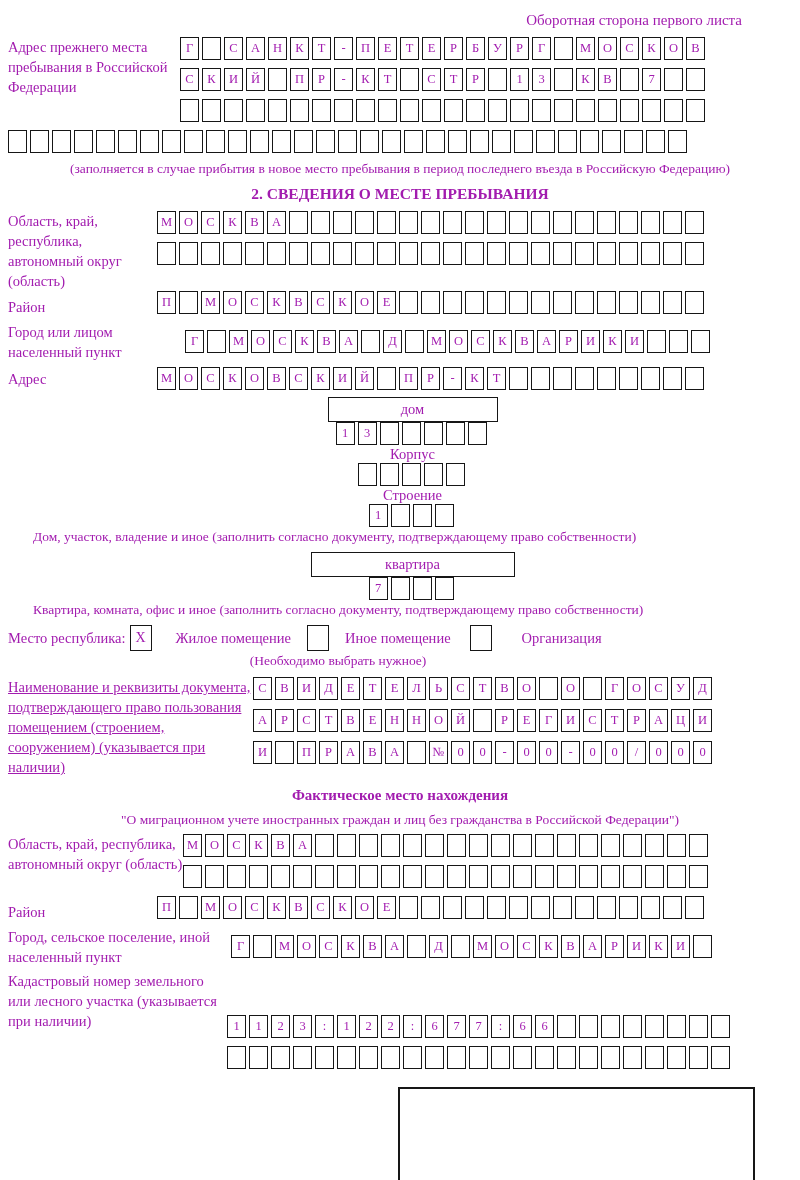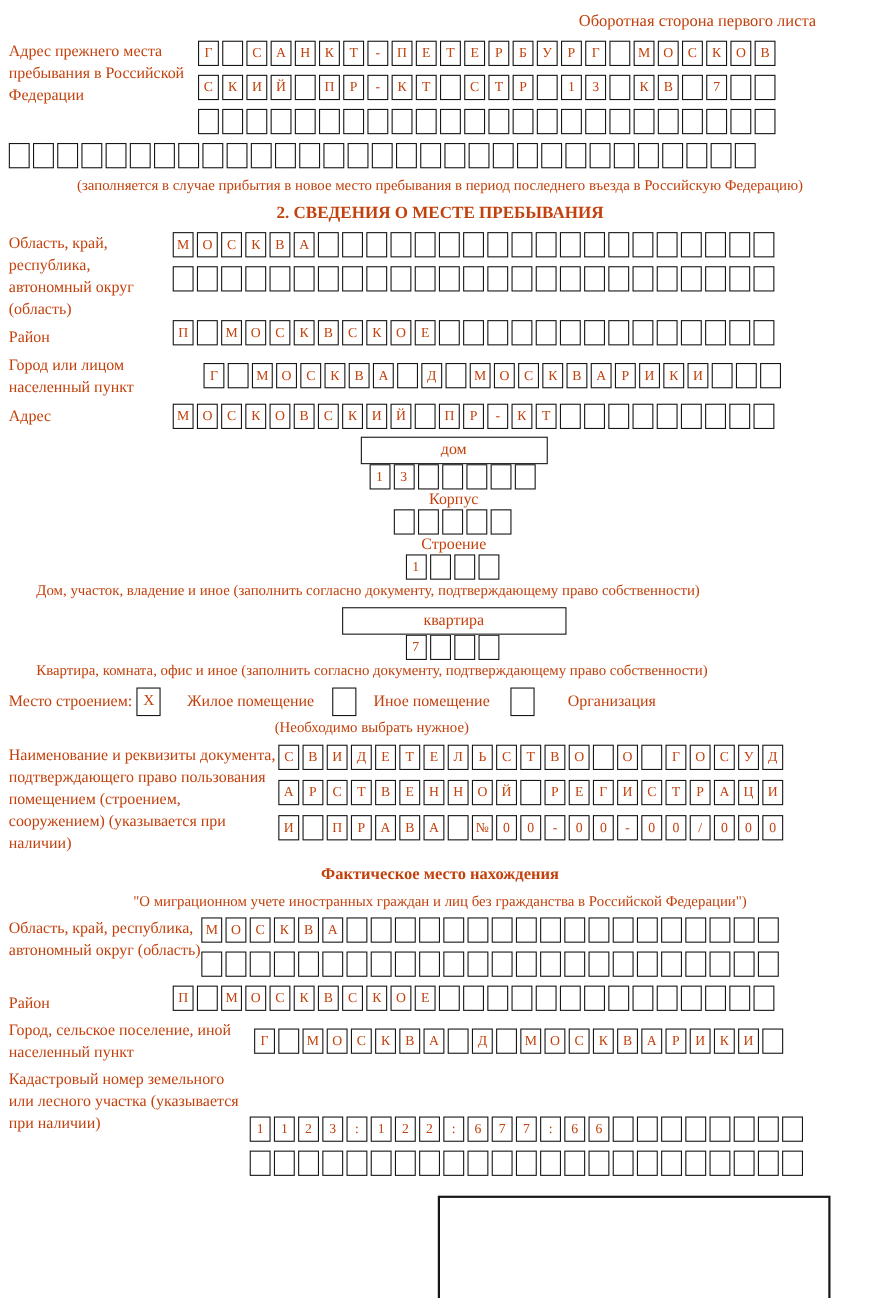--- a/index.html
+++ b/index.html
@@ -2,21 +2,21 @@
 <html lang="ru"><head>
 <meta charset="utf-8">
 <style>
   html,body{margin:0;padding:0;background:#fff;}
   .page{
     position:relative;
     width:800px;height:1180px;
     box-sizing:border-box;
     padding:12px 8px 0 8px;
     background:#fff;
-    color:#c2410c;
+    color:#a21caf;
     font-family:"Liberation Serif","DejaVu Serif",serif;
     font-size:14.5px;
     overflow:hidden;
   }
   .corner{ text-align:right; margin-right:50px; font-size:15px; margin-bottom:8px; }
 
   
   .cb{
     display:inline-block;
     width:17px;height:21px;
@@ -27,21 +27,21 @@
     line-height:21px;
     vertical-align:top;
     background:#fff;
   }
   .boxrow{ white-space:nowrap; height:24px; margin-bottom:7px; }
 
   .frow{ display:flex; align-items:flex-start; }
   .frow.vcenter{ align-items:center; }
   .lbl{ flex:0 0 auto; line-height:20px; }
   .w172{ width:172px; } .w149{ width:149px; } .w177{ width:177px; }
-  .w245{ width:245px; } .w175{ width:175px; } .w223{ width:223px; } .w219{ width:219px; }
+  .w245{ width:245px;text-decoration:underline; } .w175{ width:175px; } .w223{ width:223px; } .w219{ width:219px; }
 
   .note{ font-size:13.5px; }
   .center{ text-align:center; }
   .h2{ text-align:center; font-weight:bold; font-size:15.5px; margin:8px 0 8px 0; }
   .subhead{ text-align:center; font-weight:bold; font-size:15px; margin:10px 0 8px 0; }
 
   .wb{
     display:inline-block;
     border:1.7px solid #161616;
     height:23px; line-height:23px;
@@ -130,21 +130,21 @@
   <div class="caption">Дом, участок, владение и иное (заполнить согласно документу, подтверждающему право собственности)</div>
 
   <div class="frow vcenter indent">
     <span class="wb" style="width:202px">квартира</span>
     <span style="width:10px"></span>
     <span class="boxrow" style="margin-bottom:0"><span class="cb">7</span><span class="cb"></span><span class="cb"></span><span class="cb"></span></span>
   </div>
   <div class="caption">Квартира, комната, офис и иное (заполнить согласно документу, подтверждающему право собственности)</div>
 
   <div class="stayrow">
-    <span>Место строением:</span>
+    <span>Место республика:</span>
     <span class="gap2"></span>
     <span class="chk">X</span>
     <span class="gap12"></span>
     <span>Жилое помещение</span>
     <span class="gap14"></span>
     <span class="chk"></span>
     <span class="gap14"></span>
     <span>Иное помещение</span>
     <span class="gap18"></span>
     <span class="chk"></span>

